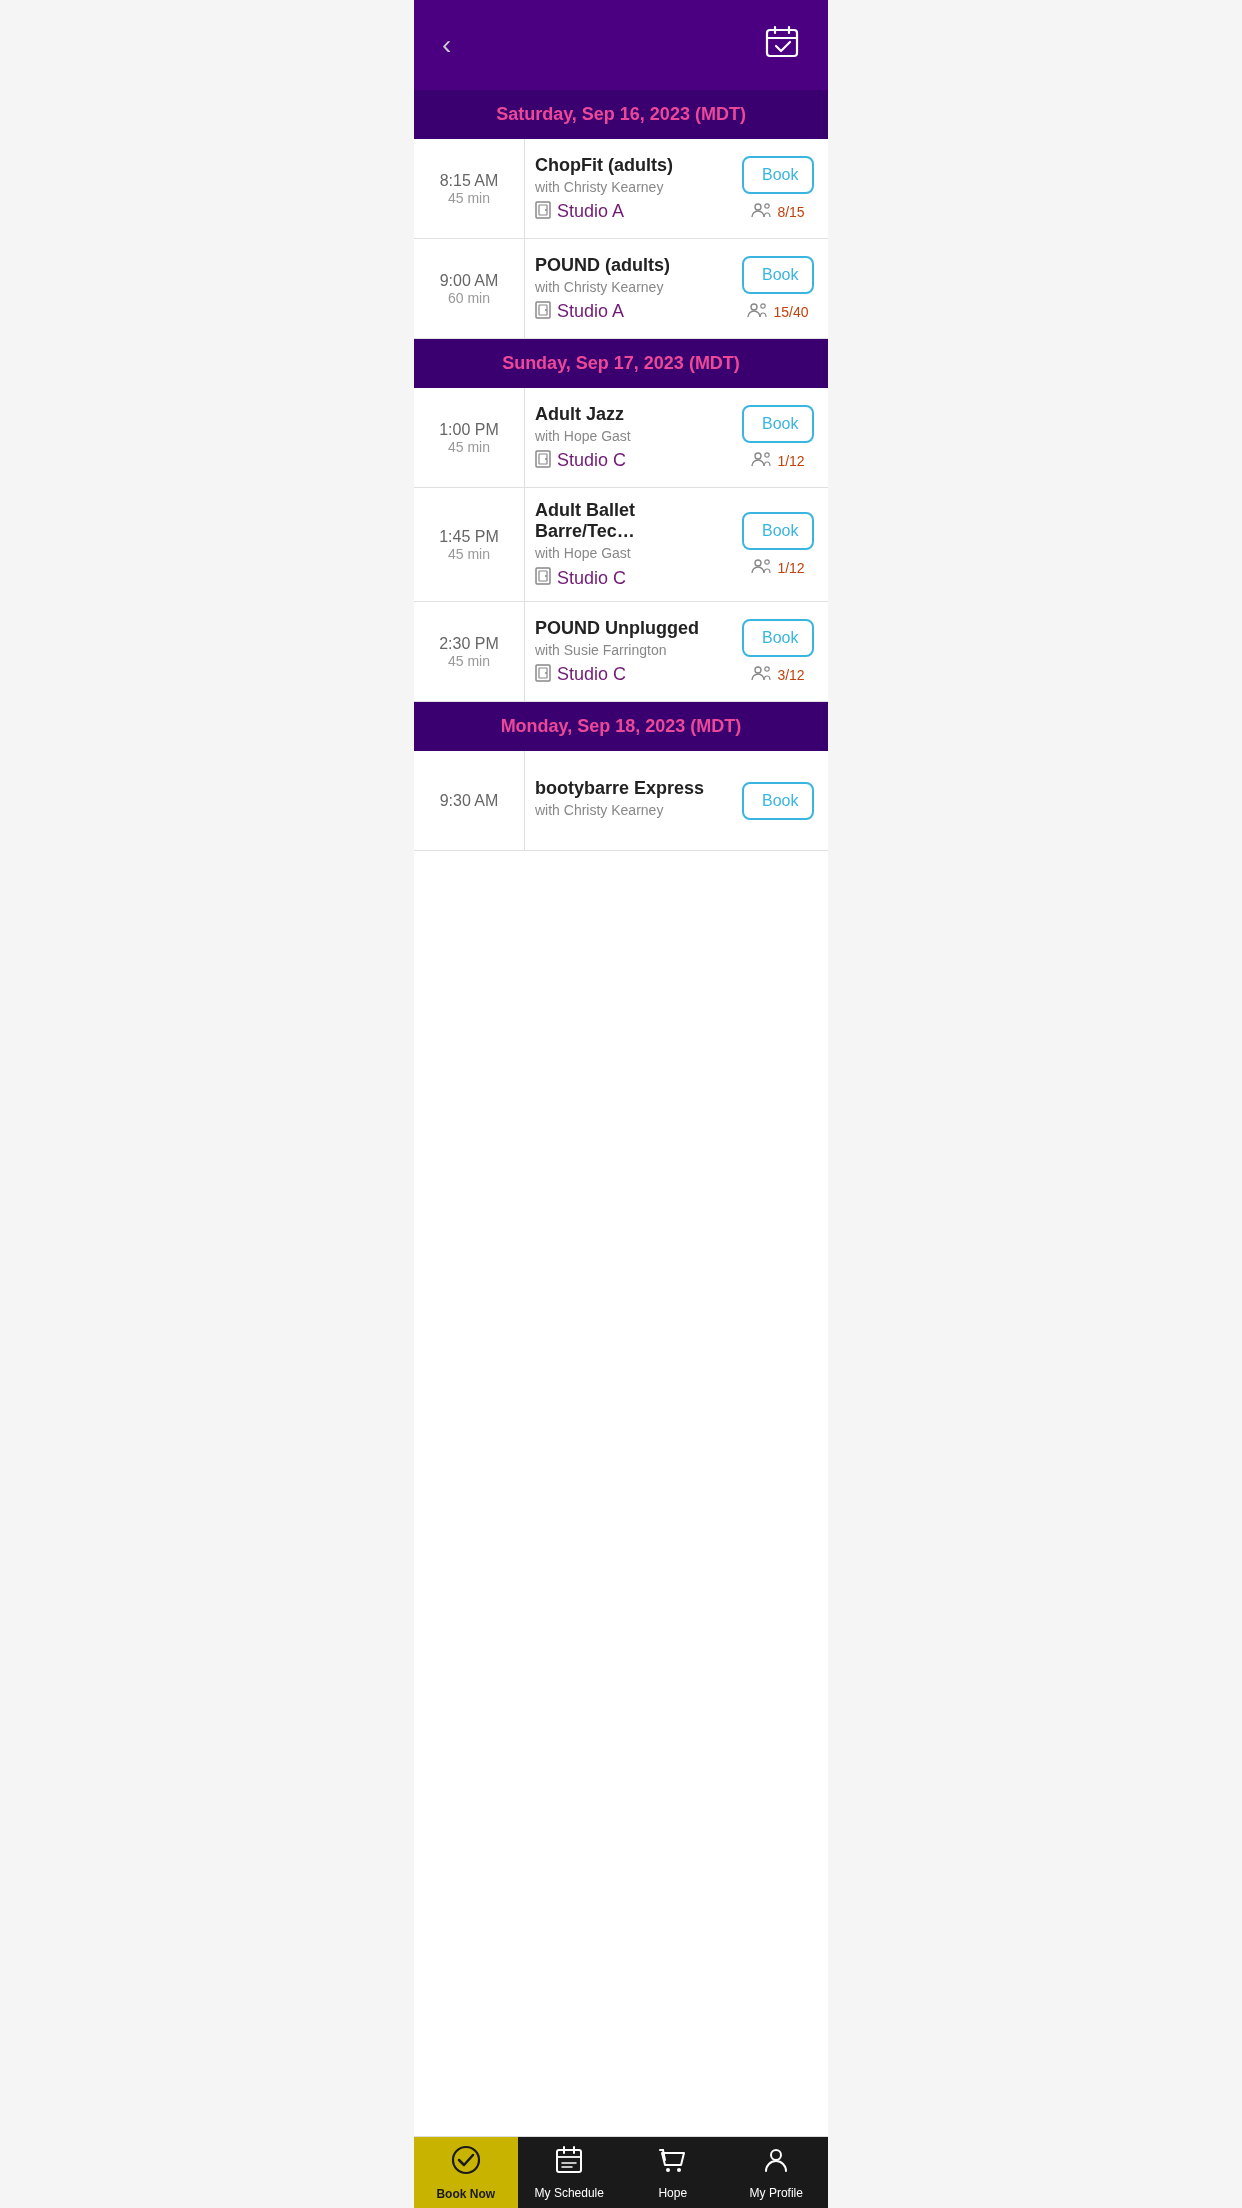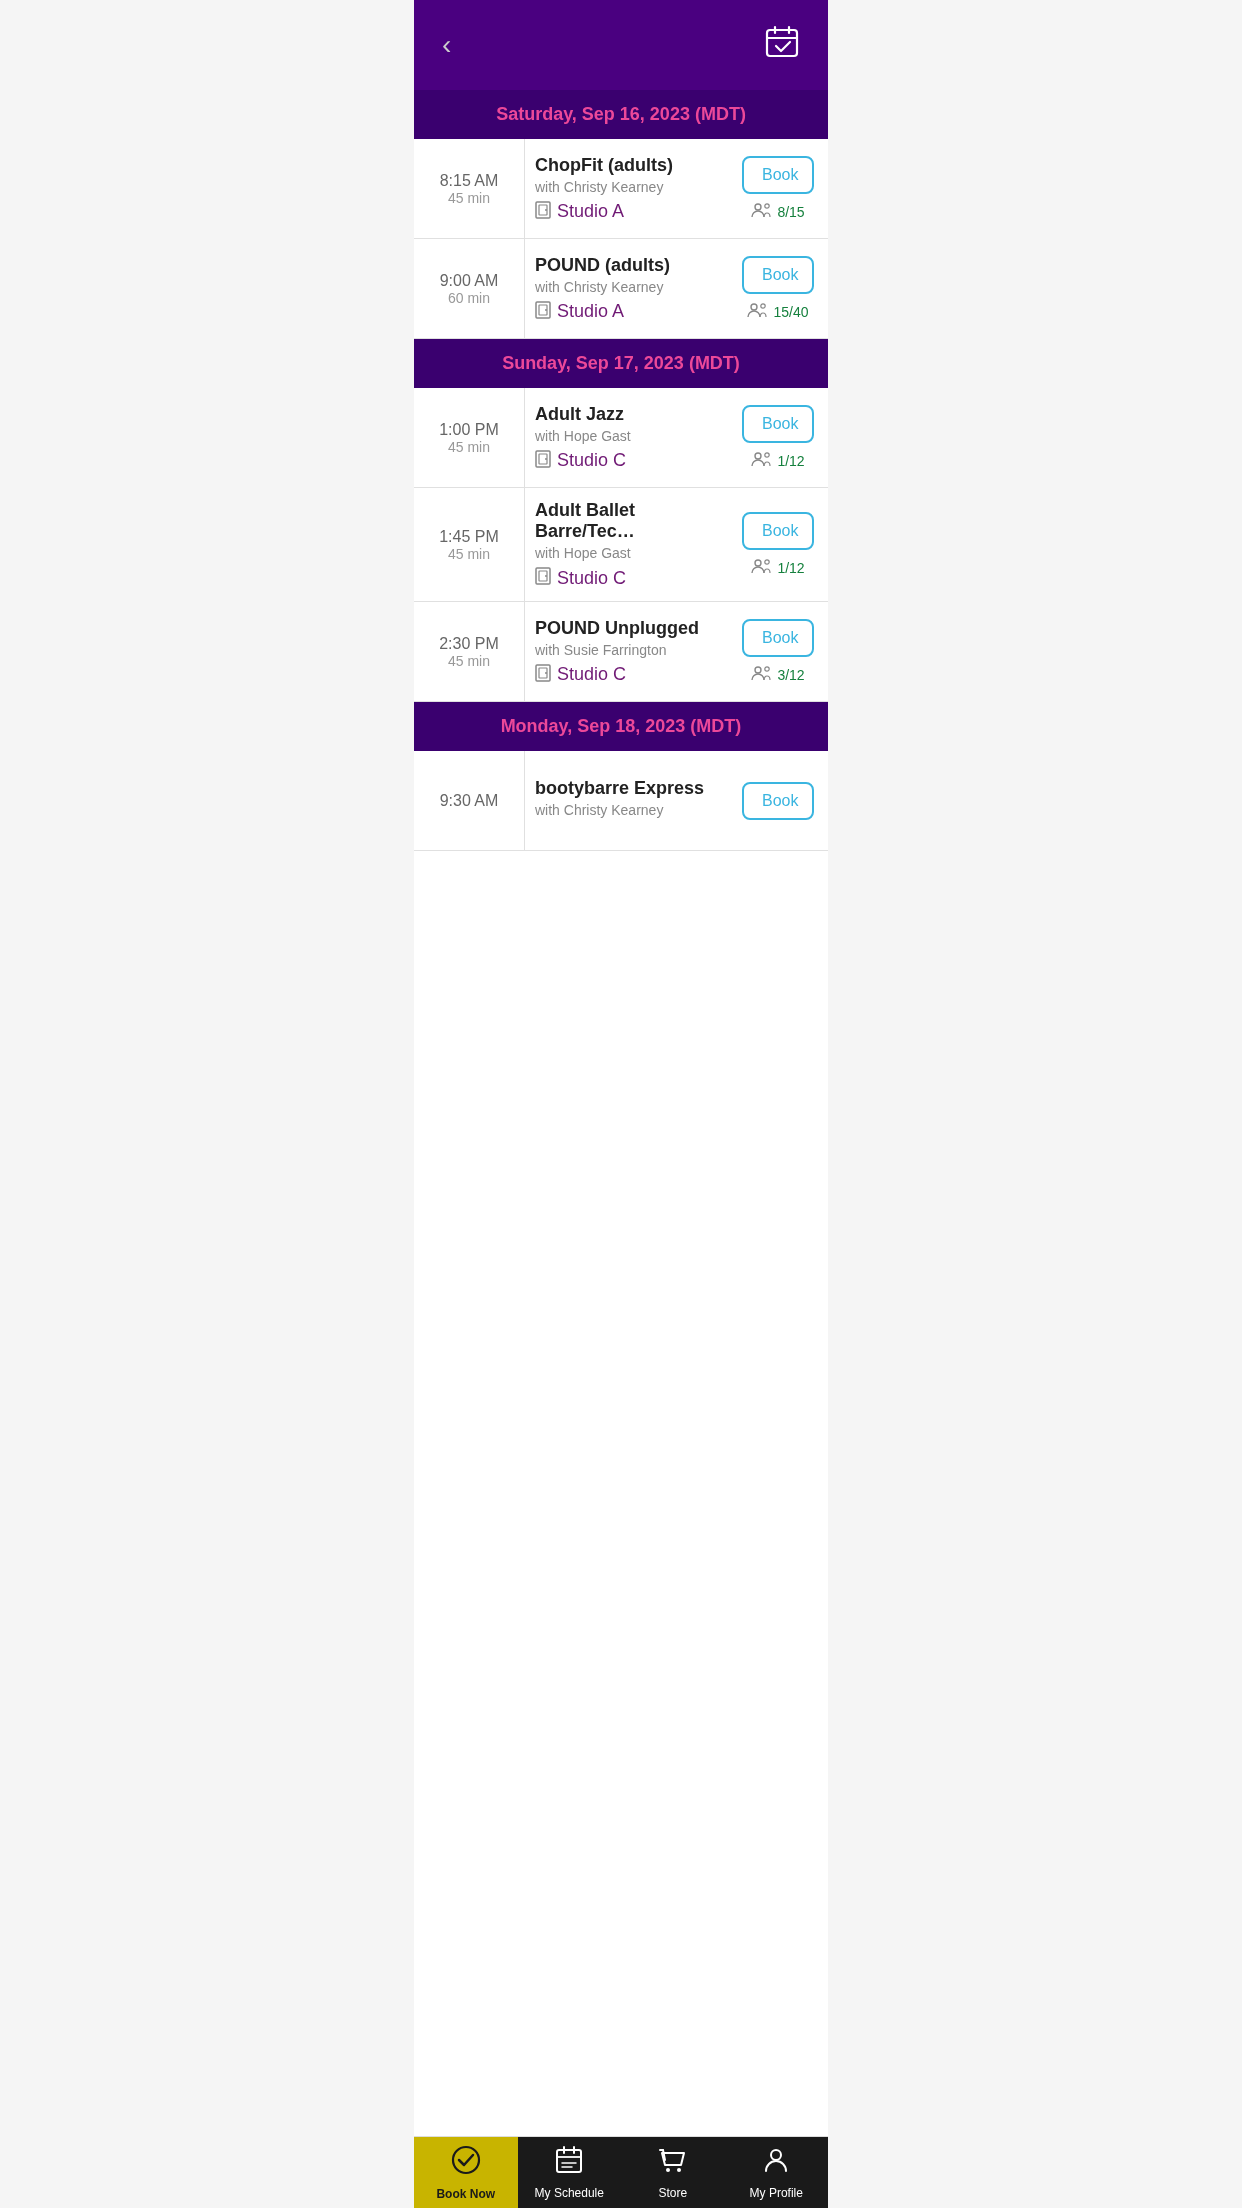--- a/index.html
+++ b/index.html
@@ -162,21 +162,21 @@
       font-weight: 500;
       cursor: pointer;
       width: 72px;
       text-align: center;
     }
 
     .capacity-row {
       display: flex;
       align-items: center;
       gap: 4px;
-      color: #15803d;
+      color: #c2410c;
       font-size: 14px;
     }
 
     .people-icon {
       font-size: 16px;
       color: #888;
     }
 
     
     .bottom-nav {
@@ -454,21 +454,21 @@
     </svg></span>
     <span class="nav-label">My Schedule</span>
   </div>
     <div class="nav-item">
     <span class="nav-icon"><svg width="30" height="30" viewBox="0 0 30 30" fill="none" xmlns="http://www.w3.org/2000/svg">
       <path d="M4 8h22l-3 12H7L4 8z" stroke="white" stroke-width="2" fill="none" stroke-linejoin="round"></path>
       <path d="M2 5h3l2 10" stroke="white" stroke-width="2" stroke-linecap="round"></path>
       <circle cx="10" cy="25" r="2" fill="white"></circle>
       <circle cx="21" cy="25" r="2" fill="white"></circle>
     </svg></span>
-    <span class="nav-label">Store</span>
+    <span class="nav-label">Hope</span>
   </div>
     <div class="nav-item">
     <span class="nav-icon"><svg width="30" height="30" viewBox="0 0 30 30" fill="none" xmlns="http://www.w3.org/2000/svg">
       <circle cx="15" cy="10" r="5" stroke="white" stroke-width="2" fill="none"></circle>
       <path d="M5 26c0-5.52 4.48-10 10-10s10 4.48 10 10" stroke="white" stroke-width="2" stroke-linecap="round" fill="none"></path>
     </svg></span>
     <span class="nav-label">My Profile</span>
   </div>
   </div>
 

